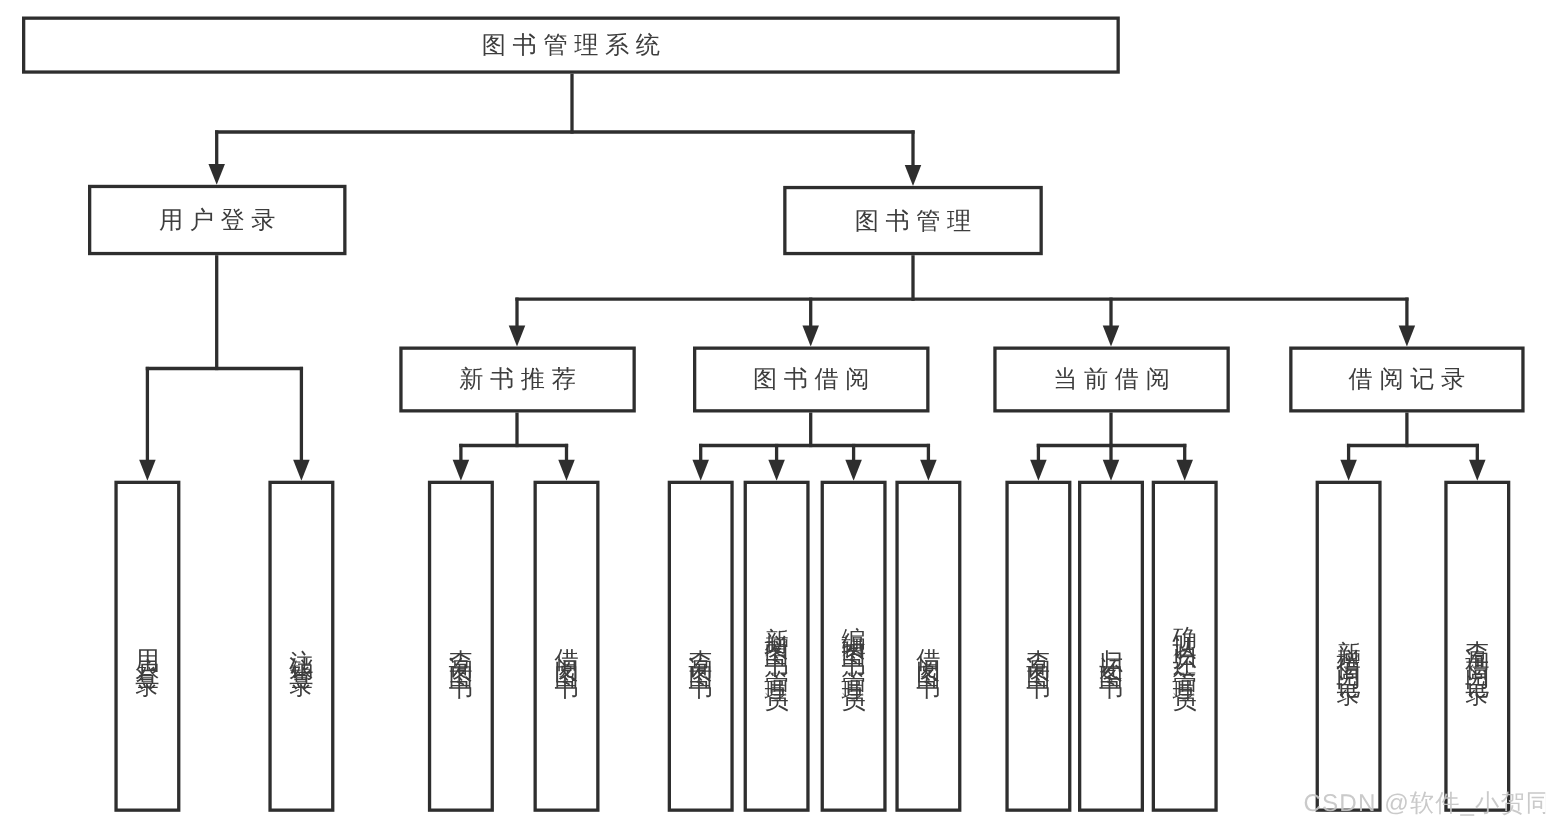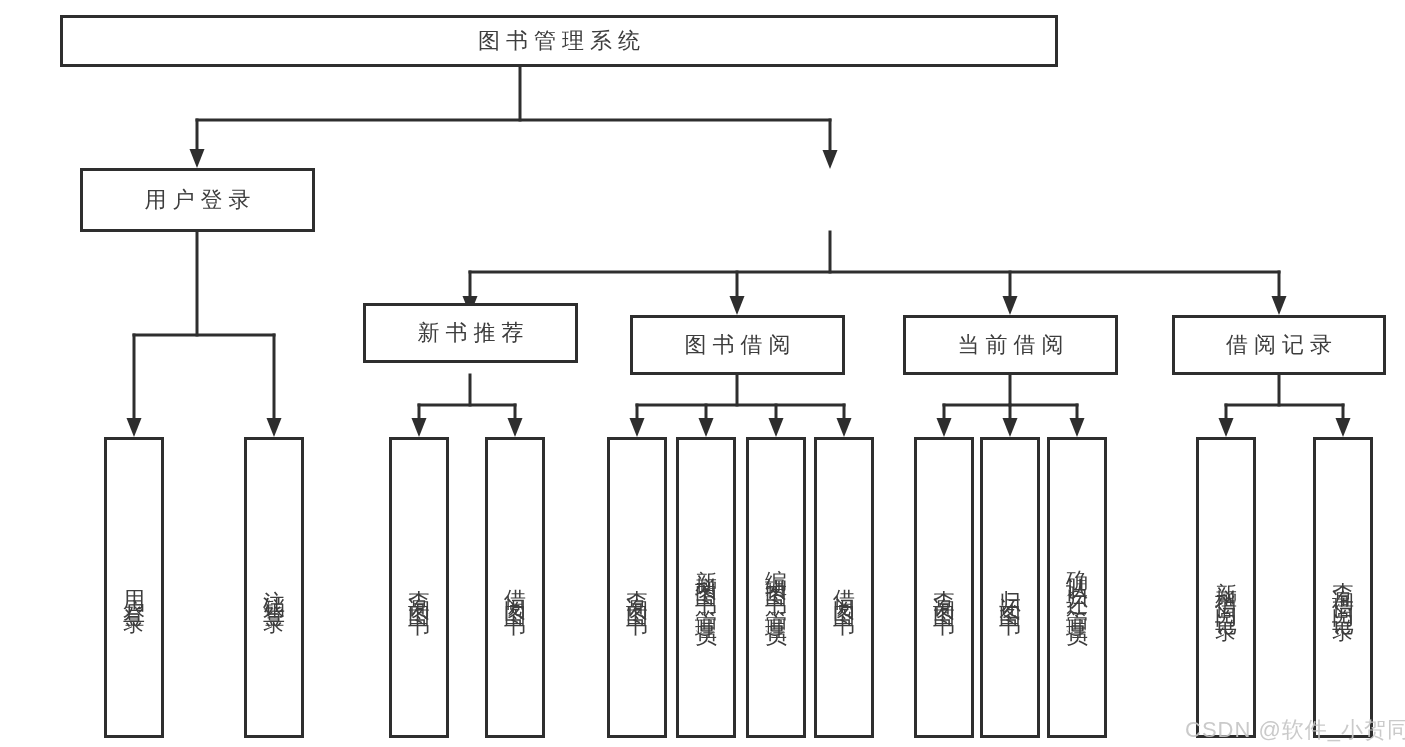--- a/index.html
+++ b/index.html
@@ -33,24 +33,24 @@
   }
   .leaf{letter-spacing:0;text-indent:0;}
   .leaf .vtext{
     writing-mode:vertical-rl;
     text-orientation:mixed;
     font-size:22px;
     letter-spacing:8px;
     color:var(--text);
   }
   
-  .n-root{left:20px;top:15px;width:998px;height:52px;margin-left:40px;}
+  .n-root{left:20px;top:15px;width:998px;height:52px;}
   .n-user-login{left:80px;top:168px;width:235px;height:64px;}
   .n-book-mgmt{left:712px;top:169px;width:236px;height:63px;}
-  .n-new-rec{left:363px;top:303px;width:215px;height:60px;}
+  .n-new-rec{left:363px;top:315px;width:215px;height:60px;}
   .n-borrow{left:630px;top:315px;width:215px;height:60px;}
   .n-current{left:903px;top:315px;width:215px;height:60px;}
   .n-records{left:1172px;top:315px;width:214px;height:60px;}
   .leaf{top:437px;width:60px;height:301px;}
   .l-ul1{left:104px;} .l-ul2{left:244px;}
   .l-nr1{left:389px;} .l-nr2{left:485px;}
   .l-bb1{left:607px;} .l-bb2{left:676px;} .l-bb3{left:746px;} .l-bb4{left:814px;}
   .l-cb1{left:914px;} .l-cb2{left:980px;} .l-cb3{left:1047px;}
   .l-br1{left:1196px;} .l-br2{left:1313px;}
   #watermark{
@@ -145,20 +145,23 @@
     </g>
   </svg>
 
   <div class="node n-root">
     <span>图书管理系统</span>
   </div>
 
   <div class="node n-user-login">
     <span>用户登录</span>
   </div>
+  <div class="node n-book-mgmt">
+    <span>图书管理</span>
+  </div>
 
   <div class="node n-new-rec">
     <span>新书推荐</span>
   </div>
   <div class="node n-current">
     <span>当前借阅</span>
   </div>
   <div class="node n-borrow">
     <span>图书借阅</span>
   </div>

